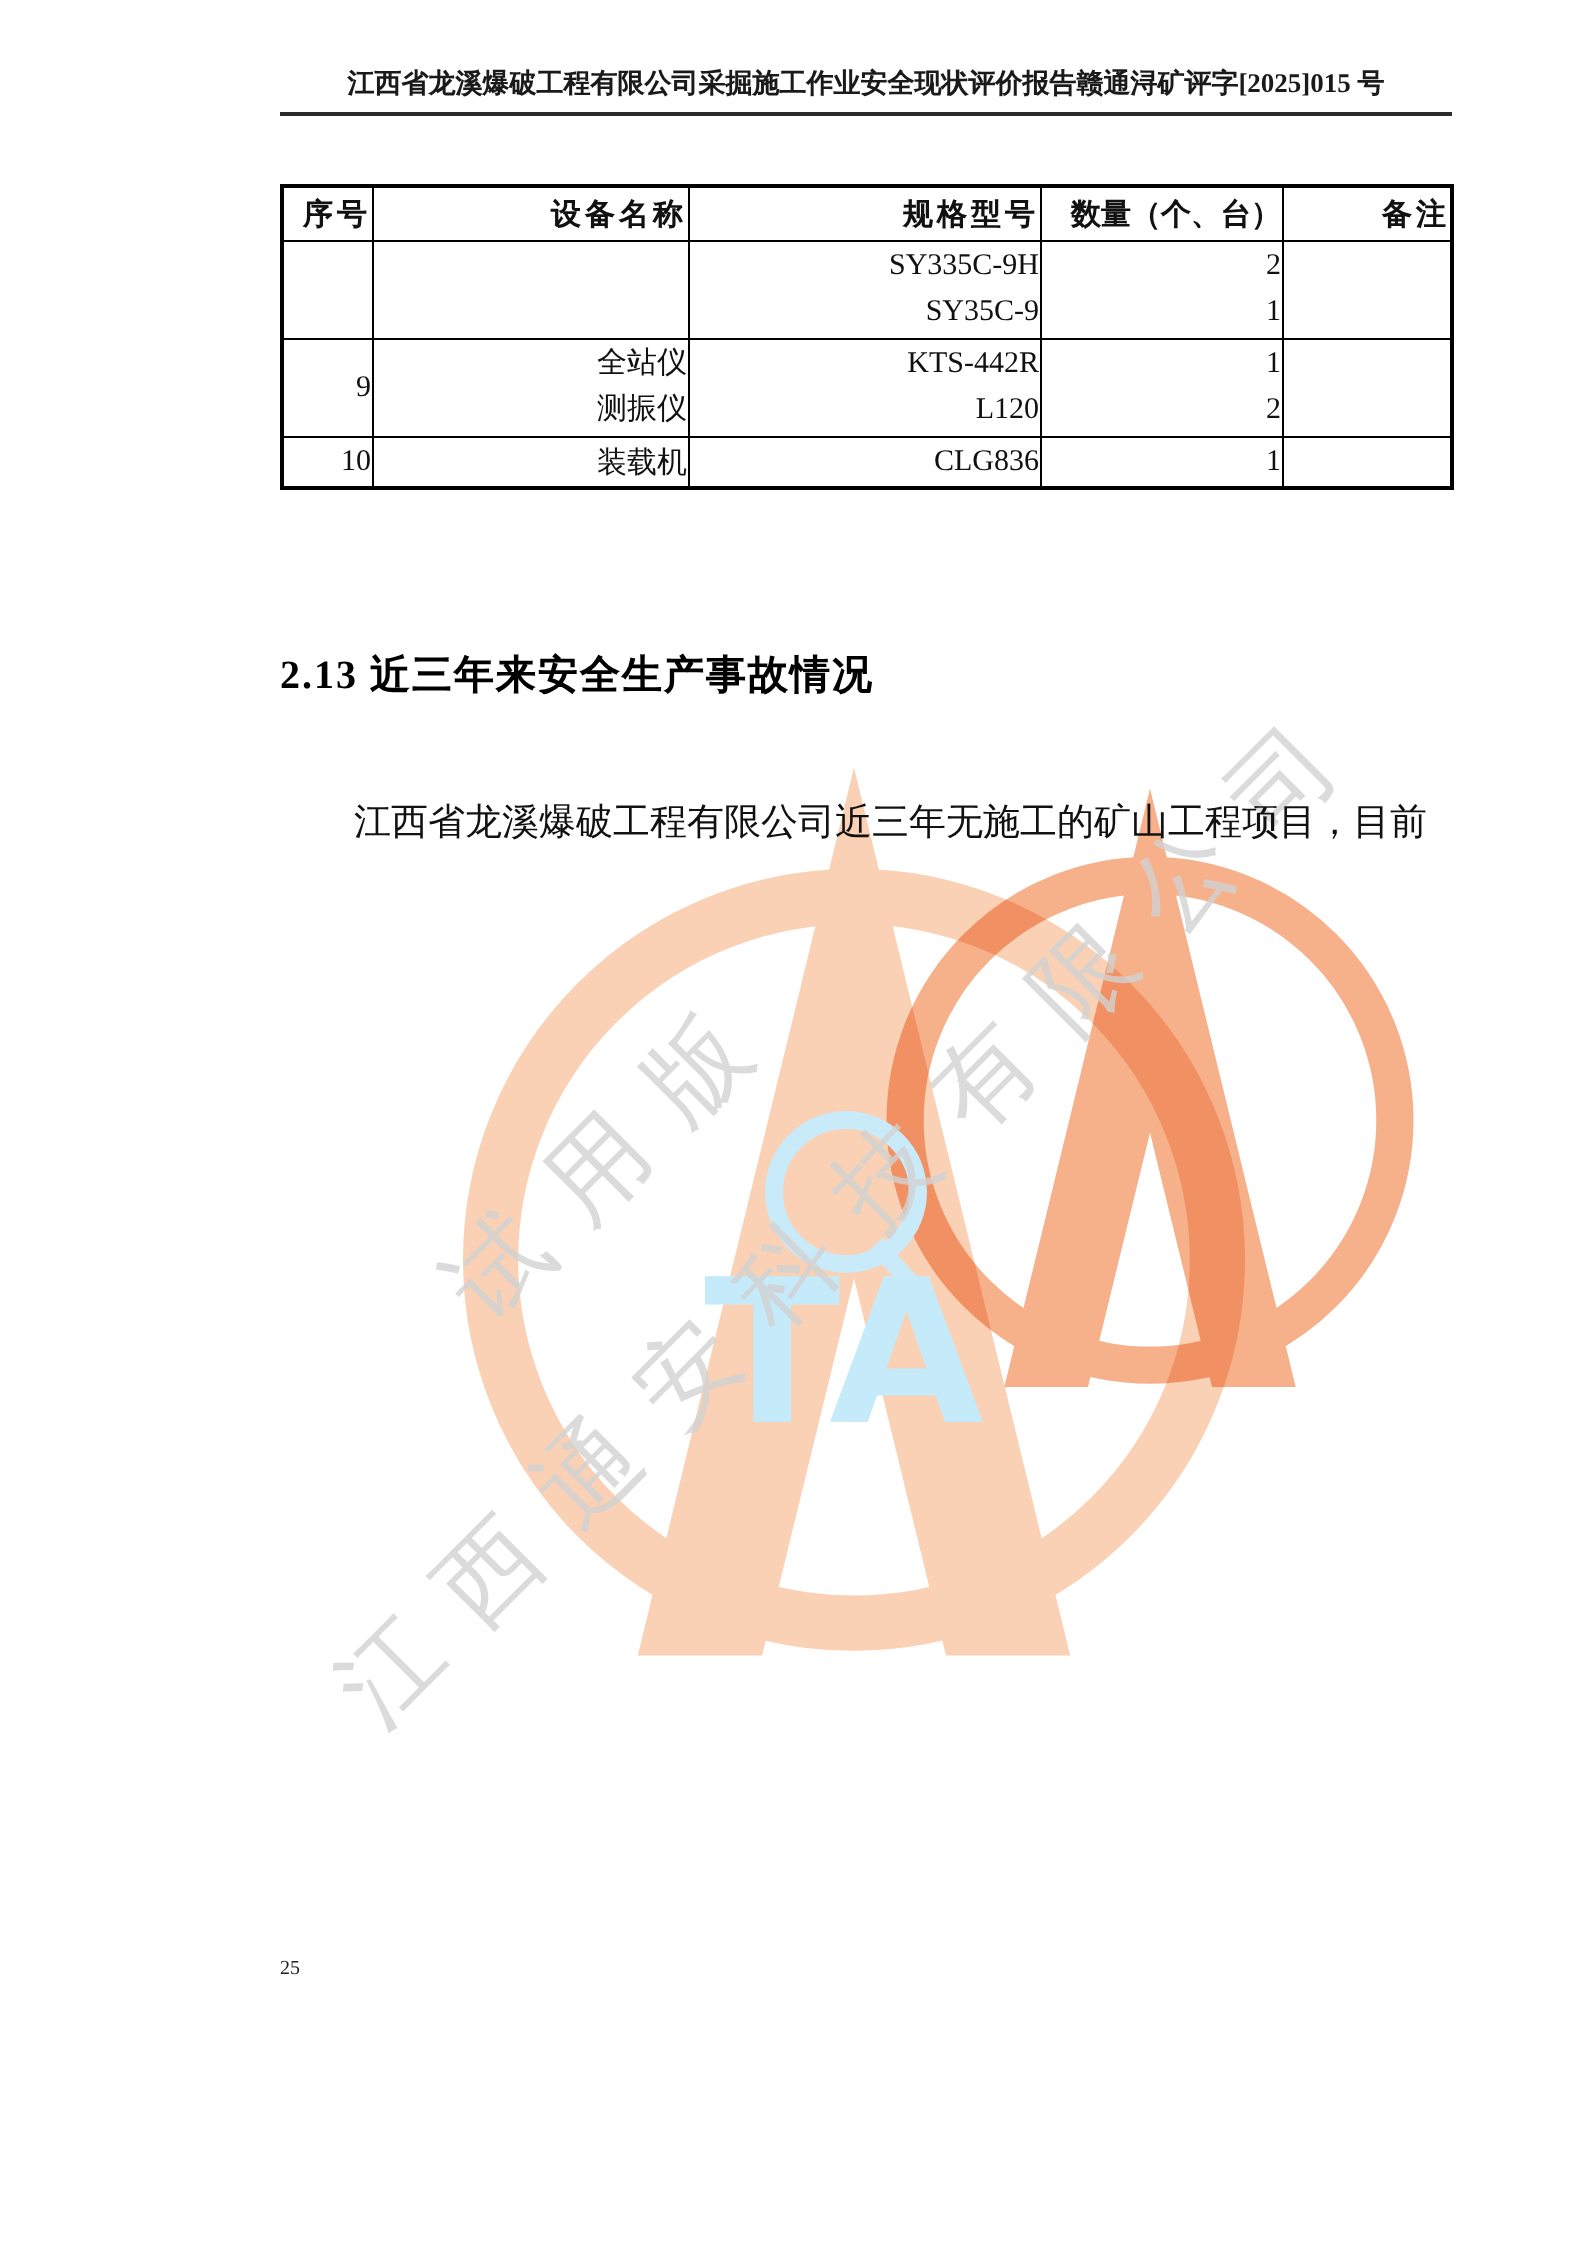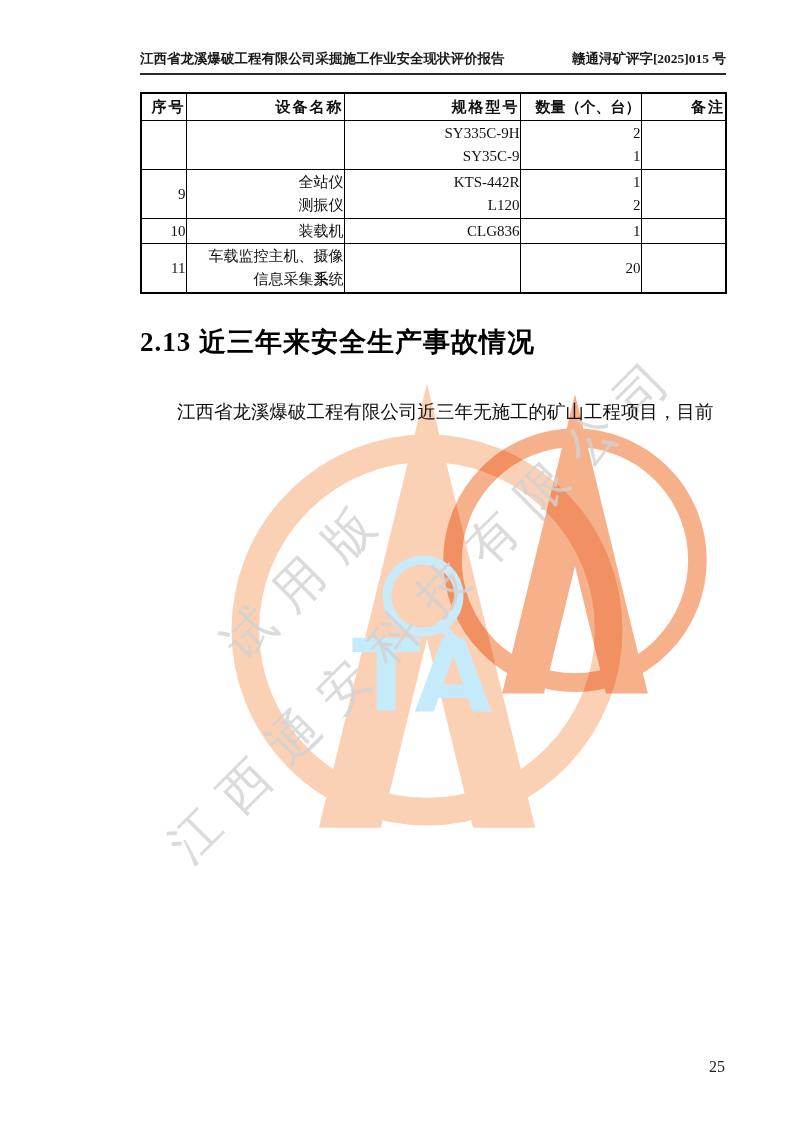--- a/index.html
+++ b/index.html
@@ -30,22 +30,22 @@
     transform:rotate(-45deg);transform-origin:left center;
     opacity:0.8;font-weight:500;
   }
   .wm-diag-main{left:178px;top:820px;}
   .wm-diag-trial{left:232px;top:618px;}
 
   
   .content{position:absolute;inset:0;z-index:1;}
 
   .page-header{
-    position:absolute;left:140px;top:50px;width:586px;
-    display:flex;justify-content:space-between;align-items:flex-end;
+    position:absolute;left:140px;top:33px;width:586px;
+    display:flex;justify-content:center;align-items:flex-end;
     font-size:13.5px;font-weight:600;color:#1a1a1a;
     padding-bottom:5px;border-bottom:2px solid #2b2b2b;
   }
 
   table.equip{
     position:absolute;left:140px;top:92px;width:585px;
     border-collapse:collapse;table-layout:fixed;
     border:2px solid #000;
     font-size:15px;
   }
@@ -55,31 +55,31 @@
     padding:0;overflow:hidden;
   }
   table.equip th{font-weight:bold;height:26px;letter-spacing:2px;}
   table.equip th.no-sp{letter-spacing:0;}
   td.h1{height:24px;}
   td.h2{height:48px;}
   .cl{line-height:23px;height:23px;margin-left:16px;}
 
   .section-heading{
     position:absolute;left:140px;top:324px;
-    font-size:27px;font-weight:bold;letter-spacing:1px;color:#000;
+    font-size:20px;font-weight:bold;letter-spacing:1px;color:#000;
   }
   .body-paragraph{
     position:absolute;left:140px;top:358px;width:582px;
     font-size:18.5px;line-height:33px;color:#111;
   }
   .body-paragraph .indent{text-indent:2em;margin-top:38px;}
 
   .page-footer{
-    position:absolute;left:140px;top:1058px;width:585px;
-    text-align:right;font-size:16px;color:#222;
+    position:absolute;left:140px;top:979px;width:585px;
+    text-align:left;font-size:10px;color:#222;
   }
 </style>
 </head>
 <body>
 
 <div class="page">
 
   <div class="watermark">
 
     <svg class="wm-logo wm-logo-large" viewBox="0 0 200 200">
@@ -160,30 +160,20 @@
       </tr>
 
       <tr>
         <td class="h1">10</td>
         <td class="h1">装载机</td>
         <td class="h1">CLG836</td>
         <td class="h1">1</td>
         <td class="h1"></td>
       </tr>
 
-      <tr>
-        <td class="h2">11</td>
-        <td class="h2">
-          <div class="cl">车载监控主机、摄像头、</div>
-          <div class="cl">信息采集系统</div>
-        </td>
-        <td class="h2"></td>
-        <td class="h2">20</td>
-        <td class="h2"></td>
-      </tr>
 
 
     </tbody>
       </table>
 
     <div class="section-heading">2.13 近三年来安全生产事故情况</div>
 
     <div class="body-paragraph">
       <div class="indent">江西省龙溪爆破工程有限公司近三年无施工的矿山工程项目，目前</div>
     </div>

